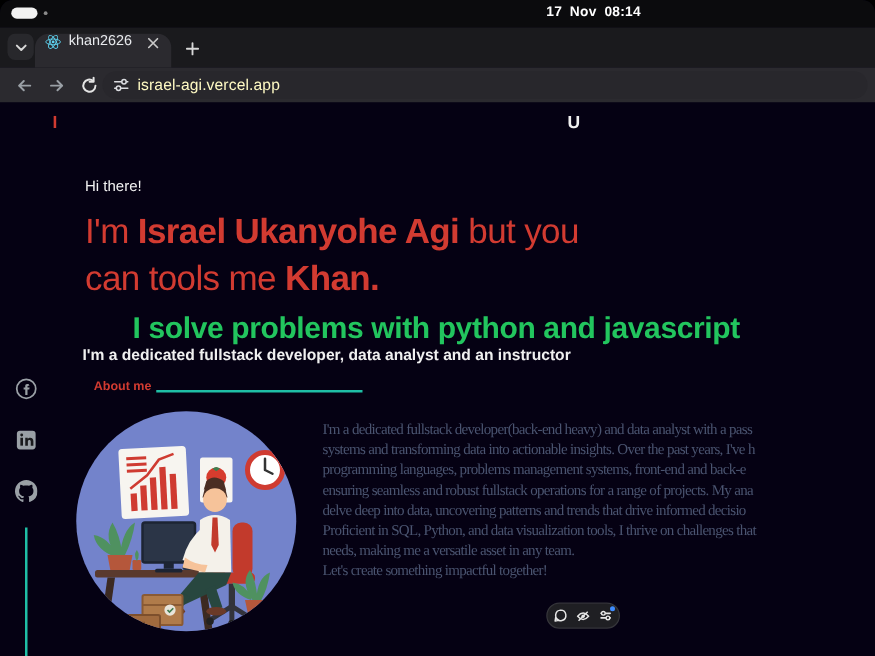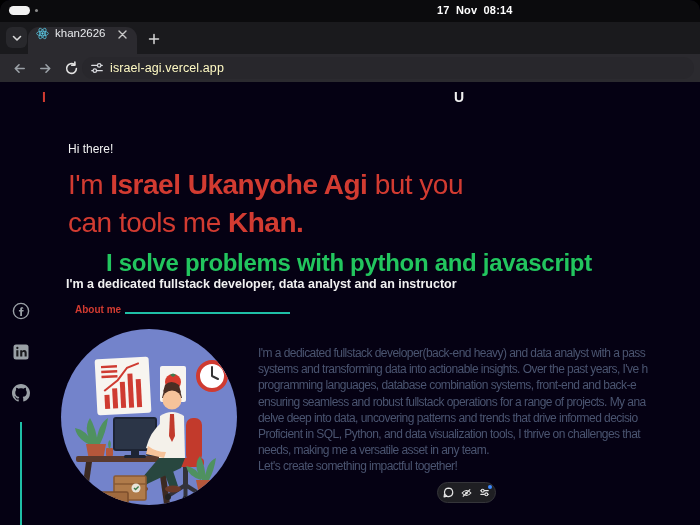--- a/index.html
+++ b/index.html
@@ -41,21 +41,21 @@
   .about-label { position:absolute; left:55px; top:222px; font-size:10px; font-weight:bold; color:var(--accent-red,#c9352b);margin-left:20px; }
   .about-rule { position:absolute; left:125px; top:230px; width:165px; height:2px; background:var(--accent-teal,#1fbfa6); }
 
   .social-col { position:absolute; left:12px; top:220px; width:18px; }
   .social-item { position:absolute; left:0; width:18px; height:18px; }
   .social-fb { top:0; } .social-li { top:41px; } .social-gh { top:82px; }
   .side-line { position:absolute; left:20px; top:340px; width:2px; height:103px; background:var(--accent-teal,#1fbfa6); }
 
   .about-illustration { position:absolute; left:60px; top:246px; width:178px; height:178px; }
 
-  .about-paragraph { position:absolute; left:258px; top:263px; width:442px; height:150px; overflow:hidden; }
+  .about-paragraph { position:absolute; left:258px; top:253px; width:442px; height:150px; overflow:hidden;font-family:Liberation Serif, serif; }
   .para-line { white-space:nowrap; overflow:hidden; font-size:12px; line-height:16.2px; letter-spacing:-0.55px; color:#4a5470; }
 
   .vercel-pill { position:absolute; left:437px; top:400px; width:59px; height:21px; border-radius:11px; background:#1f1f23; border:1px solid #35353a; display:flex; align-items:center; justify-content:center; gap:7px; }
   .vp-icon { position:relative; width:11px; height:11px; display:flex; align-items:center; justify-content:center; }
   .vp-dot { position:absolute; right:-2px; top:-2px; width:4px; height:4px; border-radius:50%; background:#3e8bff; }
 </style>
 </head>
 <body>
 
 <div class="screen">
@@ -246,21 +246,21 @@
         <path d="M46 170 h10 M46 174 h8" stroke="#7d4f2c" stroke-width="1.2"></path>
 
         <path d="M142 152 q-10-14-2-24 q5 9 6 24 M145 152 q1-18 11-22 q-2 13-7 22 M141 152 q-13-4-15-14 q10 1 15 12" fill="#4f9160"></path>
         <path d="M136 152 h18 l-3 14 h-12 z" fill="#b5573b"></path>
       </g>
     </svg>
 
     <div class="about-paragraph" id="about-paragraph">
         <div class="para-line">I'm a dedicated fullstack developer(back-end heavy) and data analyst with a pass</div>
         <div class="para-line">systems and transforming data into actionable insights. Over the past years, I've h</div>
-        <div class="para-line">programming languages, database combination systems, front-end and back-e</div>
+        <div class="para-line">programming languages, problems management systems, front-end and back-e</div>
         <div class="para-line">ensuring seamless and robust fullstack operations for a range of projects. My ana</div>
         <div class="para-line">delve deep into data, uncovering patterns and trends that drive informed decisio</div>
         <div class="para-line">Proficient in SQL, Python, and data visualization tools, I thrive on challenges that</div>
         <div class="para-line">needs, making me a versatile asset in any team.</div>
         <div class="para-line">Let's create something impactful together!</div>
       </div>
 
     <div class="vercel-pill">
       <span class="vp-icon">
         <svg width="11" height="11" viewBox="0 0 12 12">

